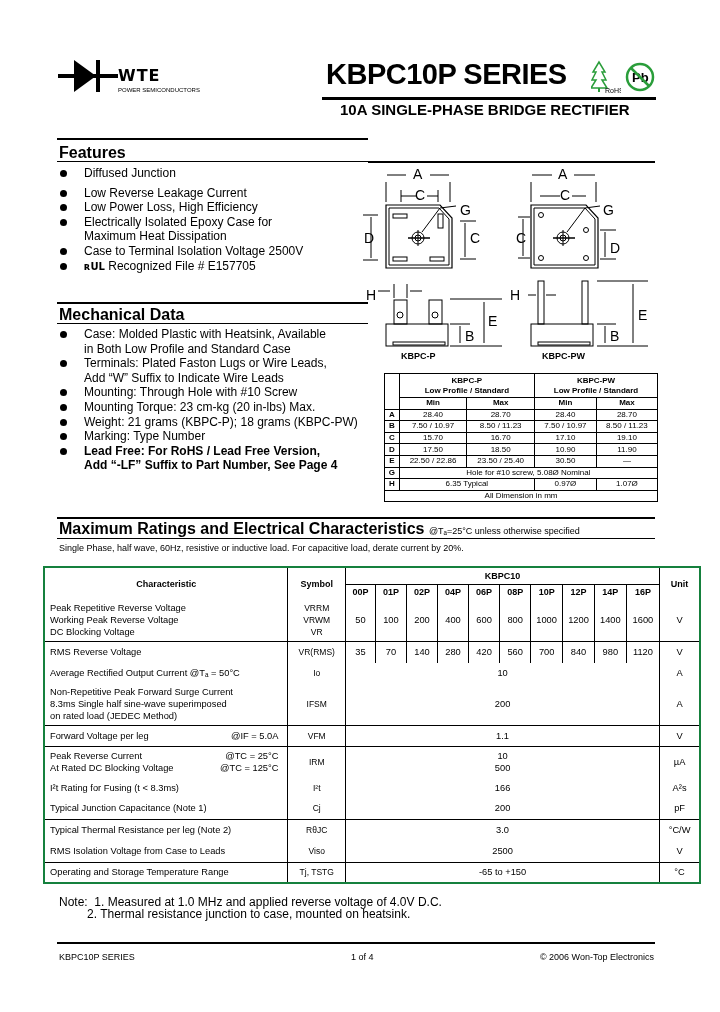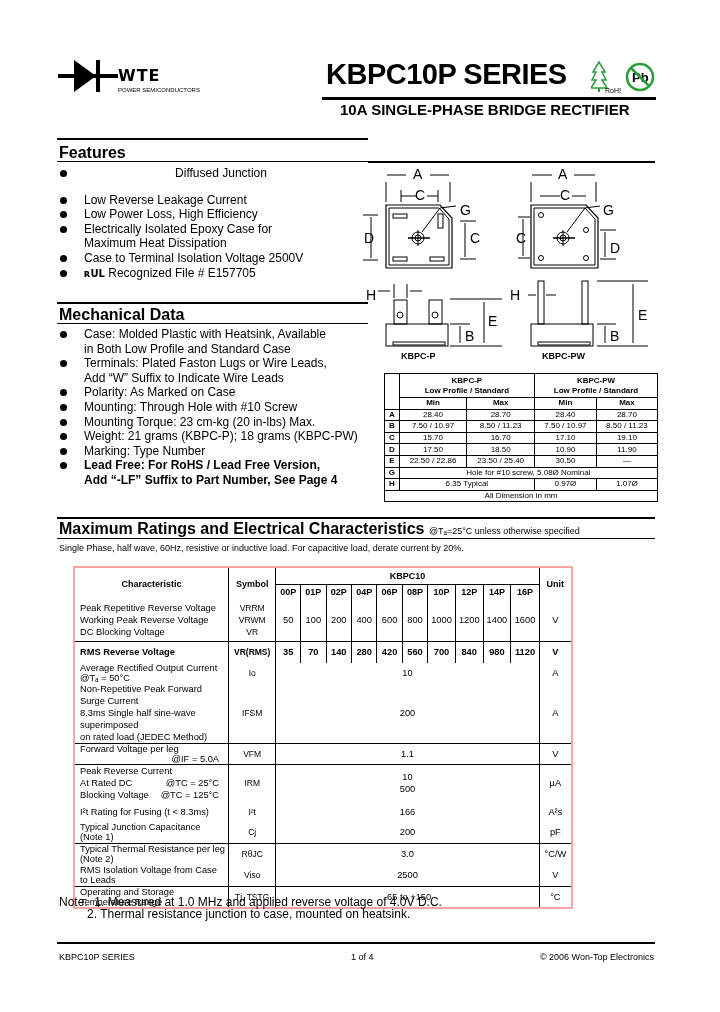--- a/index.html
+++ b/index.html
@@ -27,21 +27,21 @@
   .bullets li.bold { font-weight: bold; }
   .ul-mark { font-weight: bold; font-family: "DejaVu Sans", sans-serif; font-size: 10px; }
 
   
   .dimtbl { border-collapse: collapse; font-size: 8px; }
   .dimtbl td, .dimtbl th { border: 1px solid #000; text-align: center; padding: 0 2px; height: 11.6px; line-height: 10px; }
   .dimtbl th { font-weight: bold; }
   .dimtbl td.dimkey { font-weight: bold; }
 
   
-  .rt { border-collapse: collapse; font-size: 9.3px; position: absolute; left: 73px; top: 566px; width: 500px; border: 2px solid #fca5a5; }
+  .rt { border-collapse: collapse; font-size: 9.3px; position: absolute; left: 43px; top: 566px; width: 658px; border: 2px solid #15803d; }
   .rt td, .rt th { border-left: 1px solid #000; border-right: 1px solid #000; padding: 0 3px; }
   .rt th { font-weight: bold; text-align: center; font-size: 9px; }
   .rt .c-char { text-align: left; padding-left: 5px; }
   .rt .c-sym { text-align: center; font-size: 8.5px; }
   .rt .c-val { text-align: center; }
   .rt .c-unit { text-align: center; }
   .rt tr.grp-top td { border-top: 1px solid #000; }
   .cond { float: right; padding-right: 6px; }
 
   .footer-rule { left: 57px; top: 942px; width: 598px; height: 2px; background: #000; }
@@ -69,35 +69,34 @@
   <text x="7" y="20" font-size="13" font-weight="bold" font-family="Liberation Sans, sans-serif">Pb</text>
   <line x1="6" y1="6" x2="24" y2="24" stroke="#2a9d3a" stroke-width="2.5"></line>
 </svg>
 <div class="abs title-rule"></div>
 <div class="abs subtitle">10A SINGLE-PHASE BRIDGE RECTIFIER</div>
 
 <div class="abs sec-rule-thick" style="left:57px;top:138px;width:311px;"></div>
 <div class="abs sec-title" style="left:59px;top:144px;">Features</div>
 <div class="abs sec-rule-thin" style="left:57px;top:161px;width:311px;"></div>
 <ul class="abs bullets" style="left:58px;top:166px;width:300px;">
-  <li style="margin-bottom:12px;text-align:center;"><span>Diffused Junction</span></li>
+  <li style="margin-bottom:5px;"><span>Diffused Junction</span></li>
   <li><span>Low Reverse Leakage Current</span></li>
   <li><span>Low Power Loss, High Efficiency</span></li>
   <li><span>Electrically Isolated Epoxy Case for</span><br><span>Maximum Heat Dissipation</span></li>
   <li><span>Case to Terminal Isolation Voltage 2500V</span></li>
   <li><span class="ul-mark">ʀUL</span> <span>Recognized File # E157705</span></li>
 </ul>
 
 <div class="abs sec-rule-thick" style="left:57px;top:302px;width:311px;"></div>
 <div class="abs sec-title" style="left:59px;top:306px;">Mechanical Data</div>
 <div class="abs sec-rule-thin" style="left:57px;top:323px;width:311px;"></div>
 <ul class="abs bullets" style="left:58px;top:327px;width:310px;">
   <li><span>Case: Molded Plastic with Heatsink, Available</span><br><span>in Both Low Profile and Standard Case</span></li>
   <li><span>Terminals: Plated Faston Lugs or Wire Leads,</span><br><span>Add “W” Suffix to Indicate Wire Leads</span></li>
-  <li><span>Polarity: As Marked on Case</span></li>
   <li><span>Mounting: Through Hole with #10 Screw</span></li>
   <li><span>Mounting Torque: 23 cm-kg (20 in-lbs) Max.</span></li>
   <li><span>Weight: 21 grams (KBPC-P); 18 grams (KBPC-PW)</span></li>
   <li><span>Marking: Type Number</span></li>
   <li class="bold"><span>Lead Free: For RoHS / Lead Free Version,</span><br><span>Add “-LF” Suffix to Part Number, See Page 4</span></li>
 </ul>
 
 <div class="abs sec-rule-thick" style="left:368px;top:161px;width:287px;"></div>
 <svg class="abs" style="left:360px;top:160px;width:300px;height:210px;" viewBox="0 0 300 210" font-family="Liberation Sans, sans-serif">
   <g stroke="#000" fill="none" stroke-width="1">
@@ -325,21 +324,21 @@
         <td class="c-val">200</td>
         <td class="c-val">400</td>
         <td class="c-val">600</td>
         <td class="c-val">800</td>
         <td class="c-val">1000</td>
         <td class="c-val">1200</td>
         <td class="c-val">1400</td>
         <td class="c-val">1600</td>
     <td class="c-unit">V</td>
   </tr>
-  <tr class="grp-top" style="height:22px;font-weight:bold;">
+  <tr class="grp-top" style="height:22px;">
     <td class="c-char">RMS Reverse Voltage</td>
     <td class="c-sym">VR(RMS)</td>
     <td class="c-val">35</td>
         <td class="c-val">70</td>
         <td class="c-val">140</td>
         <td class="c-val">280</td>
         <td class="c-val">420</td>
         <td class="c-val">560</td>
         <td class="c-val">700</td>
         <td class="c-val">840</td>

